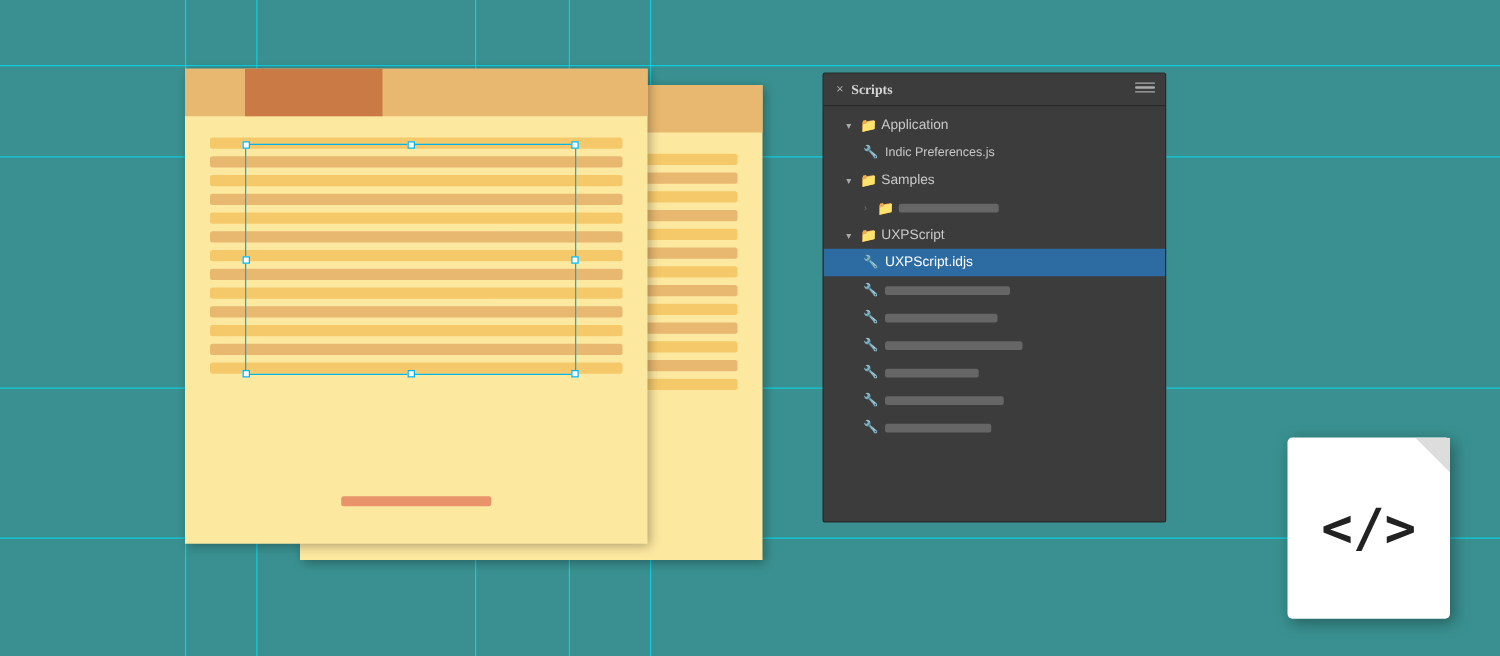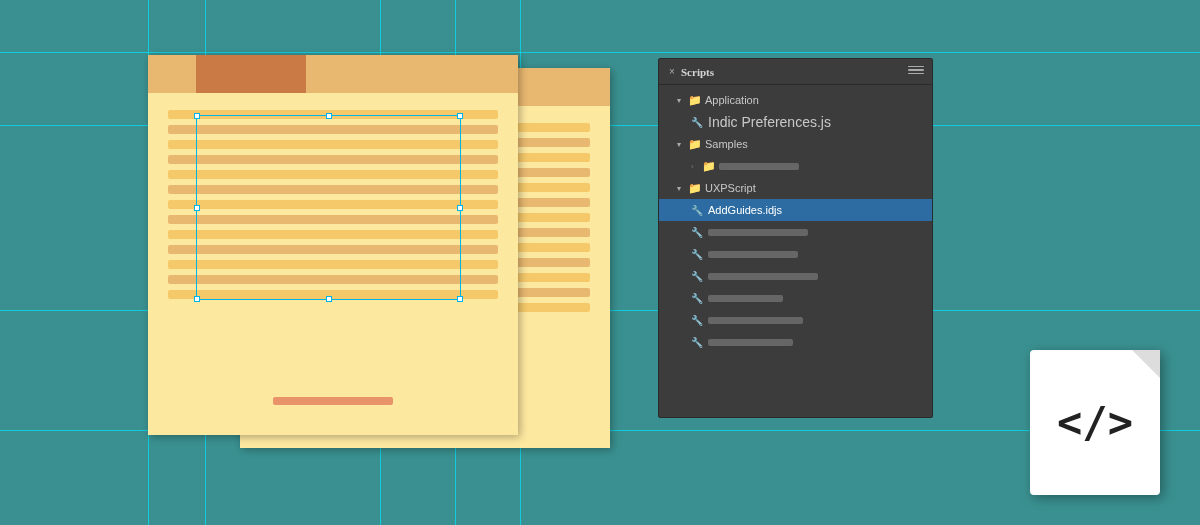--- a/index.html
+++ b/index.html
@@ -354,21 +354,21 @@
   <div class="panel-content">
 
     <div class="tree-item indent-1">
       <span class="chevron-icon">▾</span>
       <span class="folder-icon">📁</span>
       <span style="color:#c8c8c8;font-size:11px;">Application</span>
     </div>
 
     <div class="tree-item indent-2">
       <span class="script-icon" style="font-size:10px;color:#7a8a9a;">🔧</span>
-      <span style="color:#c8c8c8;font-size:14px;">Indic Preferences.js</span>
+      <span style="color:#c8c8c8;font-size:10px;">Indic Preferences.js</span>
     </div>
 
     <div class="tree-item indent-1">
       <span class="chevron-icon">▾</span>
       <span class="folder-icon">📁</span>
       <span style="color:#c8c8c8;font-size:11px;">Samples</span>
     </div>
 
     <div class="tree-item indent-2">
       <span class="chevron-icon" style="color:#777;">›</span>
@@ -377,21 +377,21 @@
     </div>
 
     <div class="tree-item indent-1">
       <span class="chevron-icon">▾</span>
       <span class="folder-icon">📁</span>
       <span style="color:#c8c8c8;font-size:11px;">UXPScript</span>
     </div>
 
     <div class="tree-item indent-2 selected">
       <span class="script-icon" style="font-size:10px;color:#aab8c8;">🔧</span>
-      <span style="font-size:11px;">AddGuides.idjs</span>
+      <span style="font-size:11px;">UXPScript.idjs</span>
     </div>
 
     <div class="tree-item indent-2">
       <span class="script-icon" style="font-size:10px;color:#7a8a9a;">🔧</span>
       <span class="gray-bar-sm" style="width:100px;"></span>
     </div>
 
     <div class="tree-item indent-2">
       <span class="script-icon" style="font-size:10px;color:#7a8a9a;">🔧</span>
       <span class="gray-bar-sm" style="width:90px;"></span>

